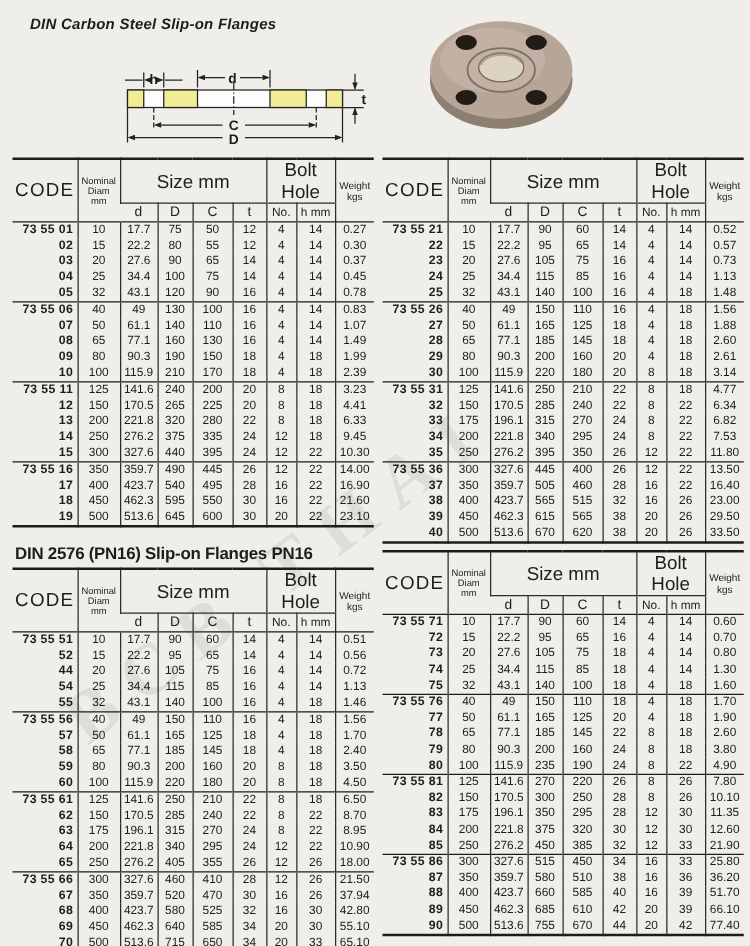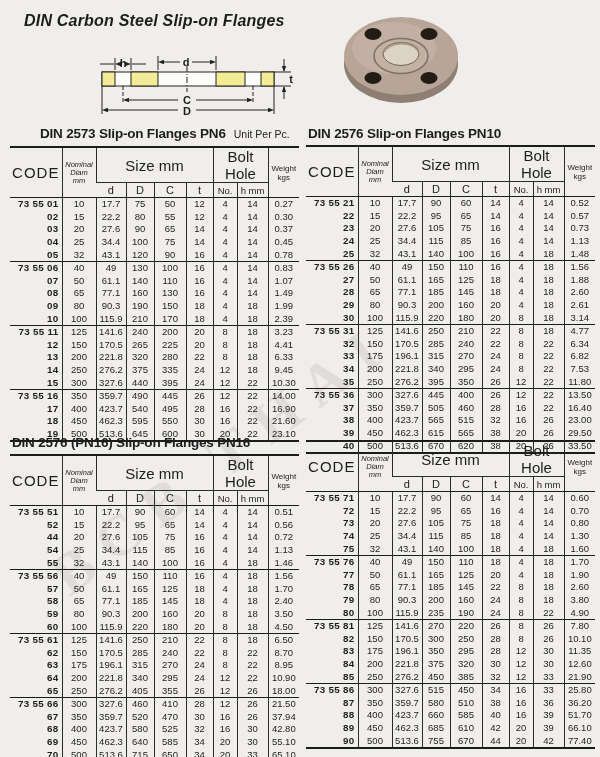--- a/index.html
+++ b/index.html
@@ -4,21 +4,21 @@
 <style>
   html,body{margin:0;padding:0;}
   body{
     width:600px;height:757px;position:relative;overflow:hidden;
     background:#f0eeea;color:#1d1d1d;
     font-family:"Liberation Sans", sans-serif;
     -webkit-font-smoothing:antialiased;
   }
   .page-title{
     position:absolute;left:24px;top:12px;margin:0;
-    font-size:16px;font-weight:bold;font-style:italic;letter-spacing:.2px;
+    font-size:12px;font-weight:bold;font-style:italic;letter-spacing:.2px;
   }
   .diagram-wrap{position:absolute;left:88px;top:46px;width:214px;height:76px;}
   .photo-wrap{position:absolute;left:342px;top:6px;width:120px;height:108px;}
   .watermark{
     position:absolute;left:58px;top:548px;
     transform:rotate(-37deg);transform-origin:0 50%;
     font-size:58px;font-weight:bold;letter-spacing:16px;white-space:nowrap;
     color:rgba(105,98,88,0.12);pointer-events:none;
     font-family:"Liberation Serif", serif;
   }
@@ -34,21 +34,21 @@
   #sec1 .tbl-title{margin-left:30px;}
   .unit-note{font-size:10.5px;font-weight:normal;letter-spacing:0;margin-left:8px;}
   table.tbl{
     width:100%;border-collapse:collapse;table-layout:fixed;
     border-top:2px solid #1c1c1c;border-bottom:2.5px solid #1c1c1c;
   }
   .tbl th,.tbl td{border-left:1px solid #2b2b2b;padding:0;text-align:center;overflow:hidden;}
   .tbl th:first-child,.tbl td:first-child{border-left:none;}
   .tbl thead th{font-weight:normal;border-bottom:1.5px solid #1c1c1c;background:transparent;}
   .th-code{font-size:15px;letter-spacing:1px;}
-  .th-nom{font-size:7.5px;line-height:8px;font-style:italic;}
+  .th-nom{font-size:7.5px;line-height:8px;}
   .th-group{font-size:15px;height:15px;border-bottom:1px solid #2b2b2b !important;}
   .th-sub{font-size:11px;height:14px;font-style:normal;}
   .th-bolt{font-size:9.5px;}
   .th-weight{font-size:8px;line-height:9px;}
   .tbl tbody td{height:12.6px;line-height:12px;font-size:9.5px;white-space:nowrap;}
   .tbl tbody td.code{font-weight:bold;text-align:right;padding-right:3px;font-size:9.8px;letter-spacing:.3px;}
   .tbl tbody tr.gsep td{border-top:1.8px solid #1c1c1c;}
   svg text{font-family:"Liberation Sans", sans-serif;}
 </style>
 </head>
@@ -126,23 +126,20 @@
     <ellipse cx="87" cy="72" rx="8.5" ry="6" fill="#221c15"></ellipse>
     <ellipse cx="59" cy="50" rx="27" ry="17.5" fill="#c3b2a3" stroke="#7c7064" stroke-width="1.5"></ellipse>
     <ellipse cx="59" cy="48" rx="18" ry="11.5" fill="#ddd3c4" stroke="#6f6356" stroke-width="1"></ellipse>
     <path d="M42,46 a18,11.5 0 0,1 34,-2" fill="none" stroke="#93866f" stroke-width="3" opacity="0.6"></path>
   </svg>
 </div>
 
 <div class="watermark">BCB THAI</div>
 
 <section class="tbl-sec" id="sec1">
-  <div class="tbl-title">
-    <span>DIN 2573 Slip-on Flanges PN6</span><span class="unit-note">Unit Per Pc.</span>
-  </div>
   <table class="tbl">
       <colgroup>
         <col style="width: 52px;">
         <col style="width: 34px;">
         <col style="width: 30px;">
         <col style="width: 28px;">
         <col style="width: 32px;">
         <col style="width: 27px;">
         <col style="width: 24px;">
         <col style="width: 31px;">
@@ -373,23 +370,20 @@
           <td>30</td>
           <td>20</td>
           <td>22</td>
           <td>23.10</td>
         </tr>
       </tbody>
     </table>
 </section>
 
 <section class="tbl-sec" id="sec2">
-  <div class="tbl-title">
-    <span>DIN 2576 Slip-on Flanges PN10</span>
-  </div>
   <table class="tbl">
       <colgroup>
         <col style="width: 52px;">
         <col style="width: 34px;">
         <col style="width: 30px;">
         <col style="width: 28px;">
         <col style="width: 32px;">
         <col style="width: 27px;">
         <col style="width: 24px;">
         <col style="width: 31px;">

